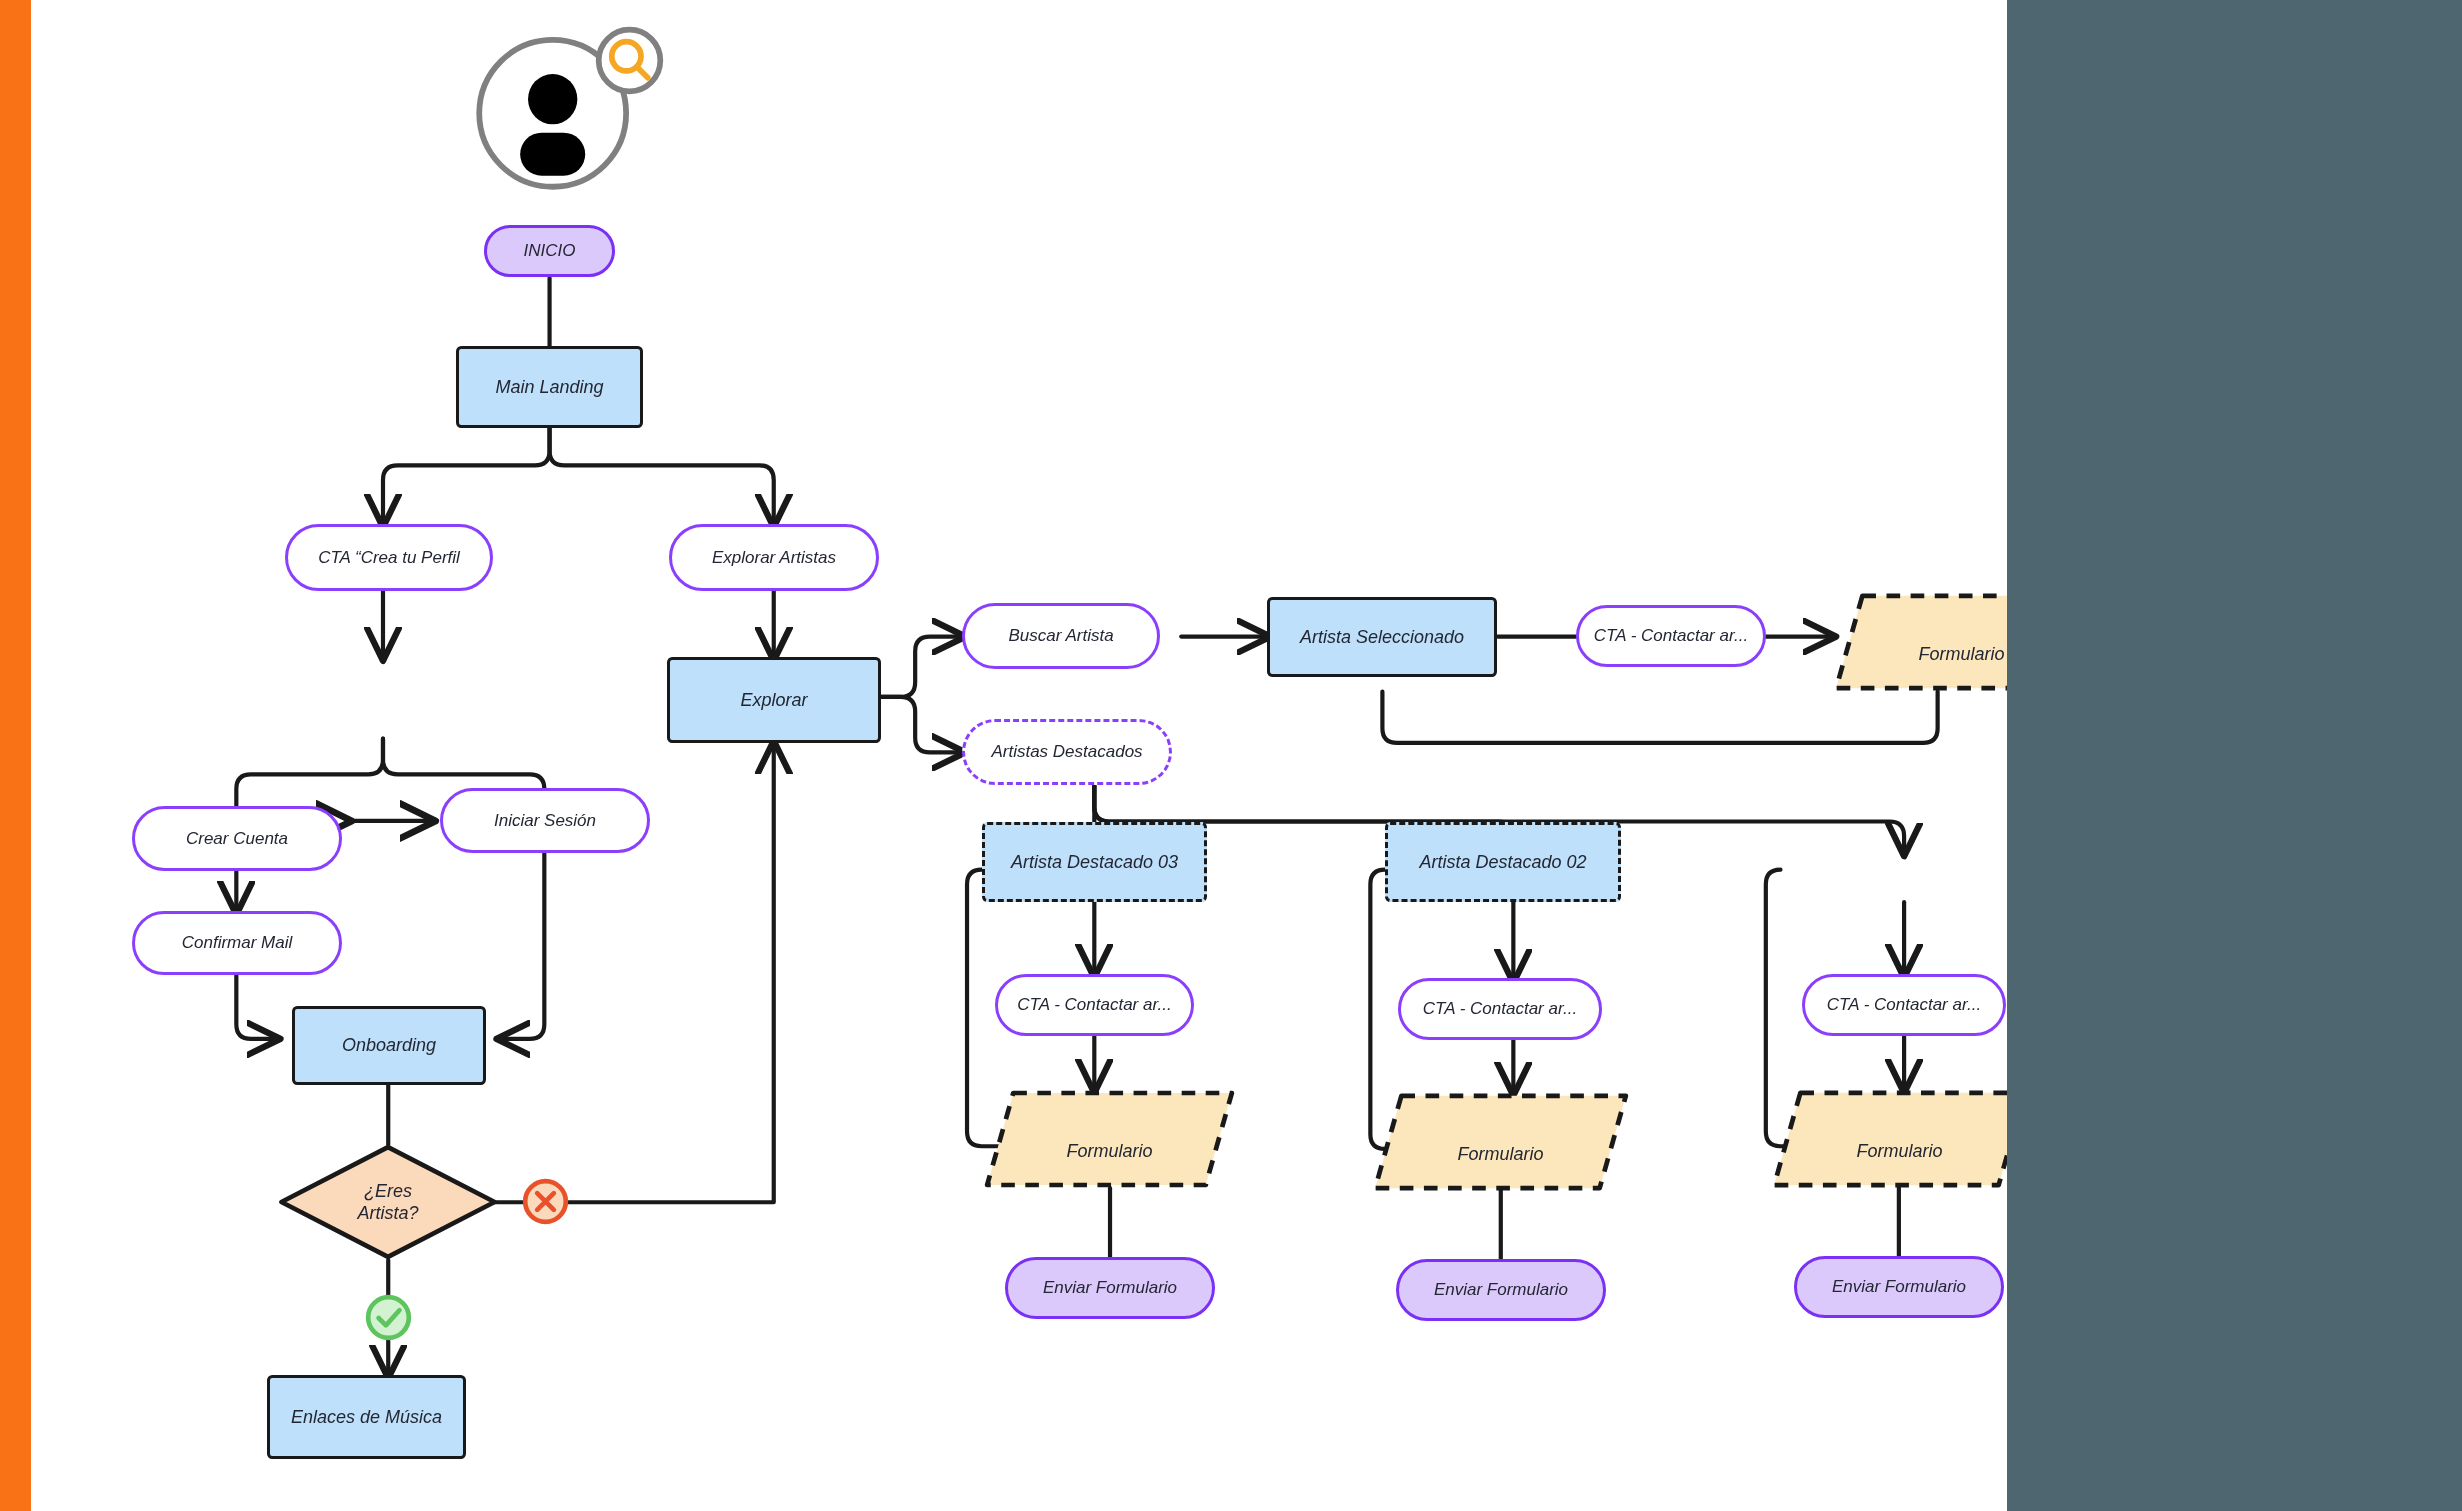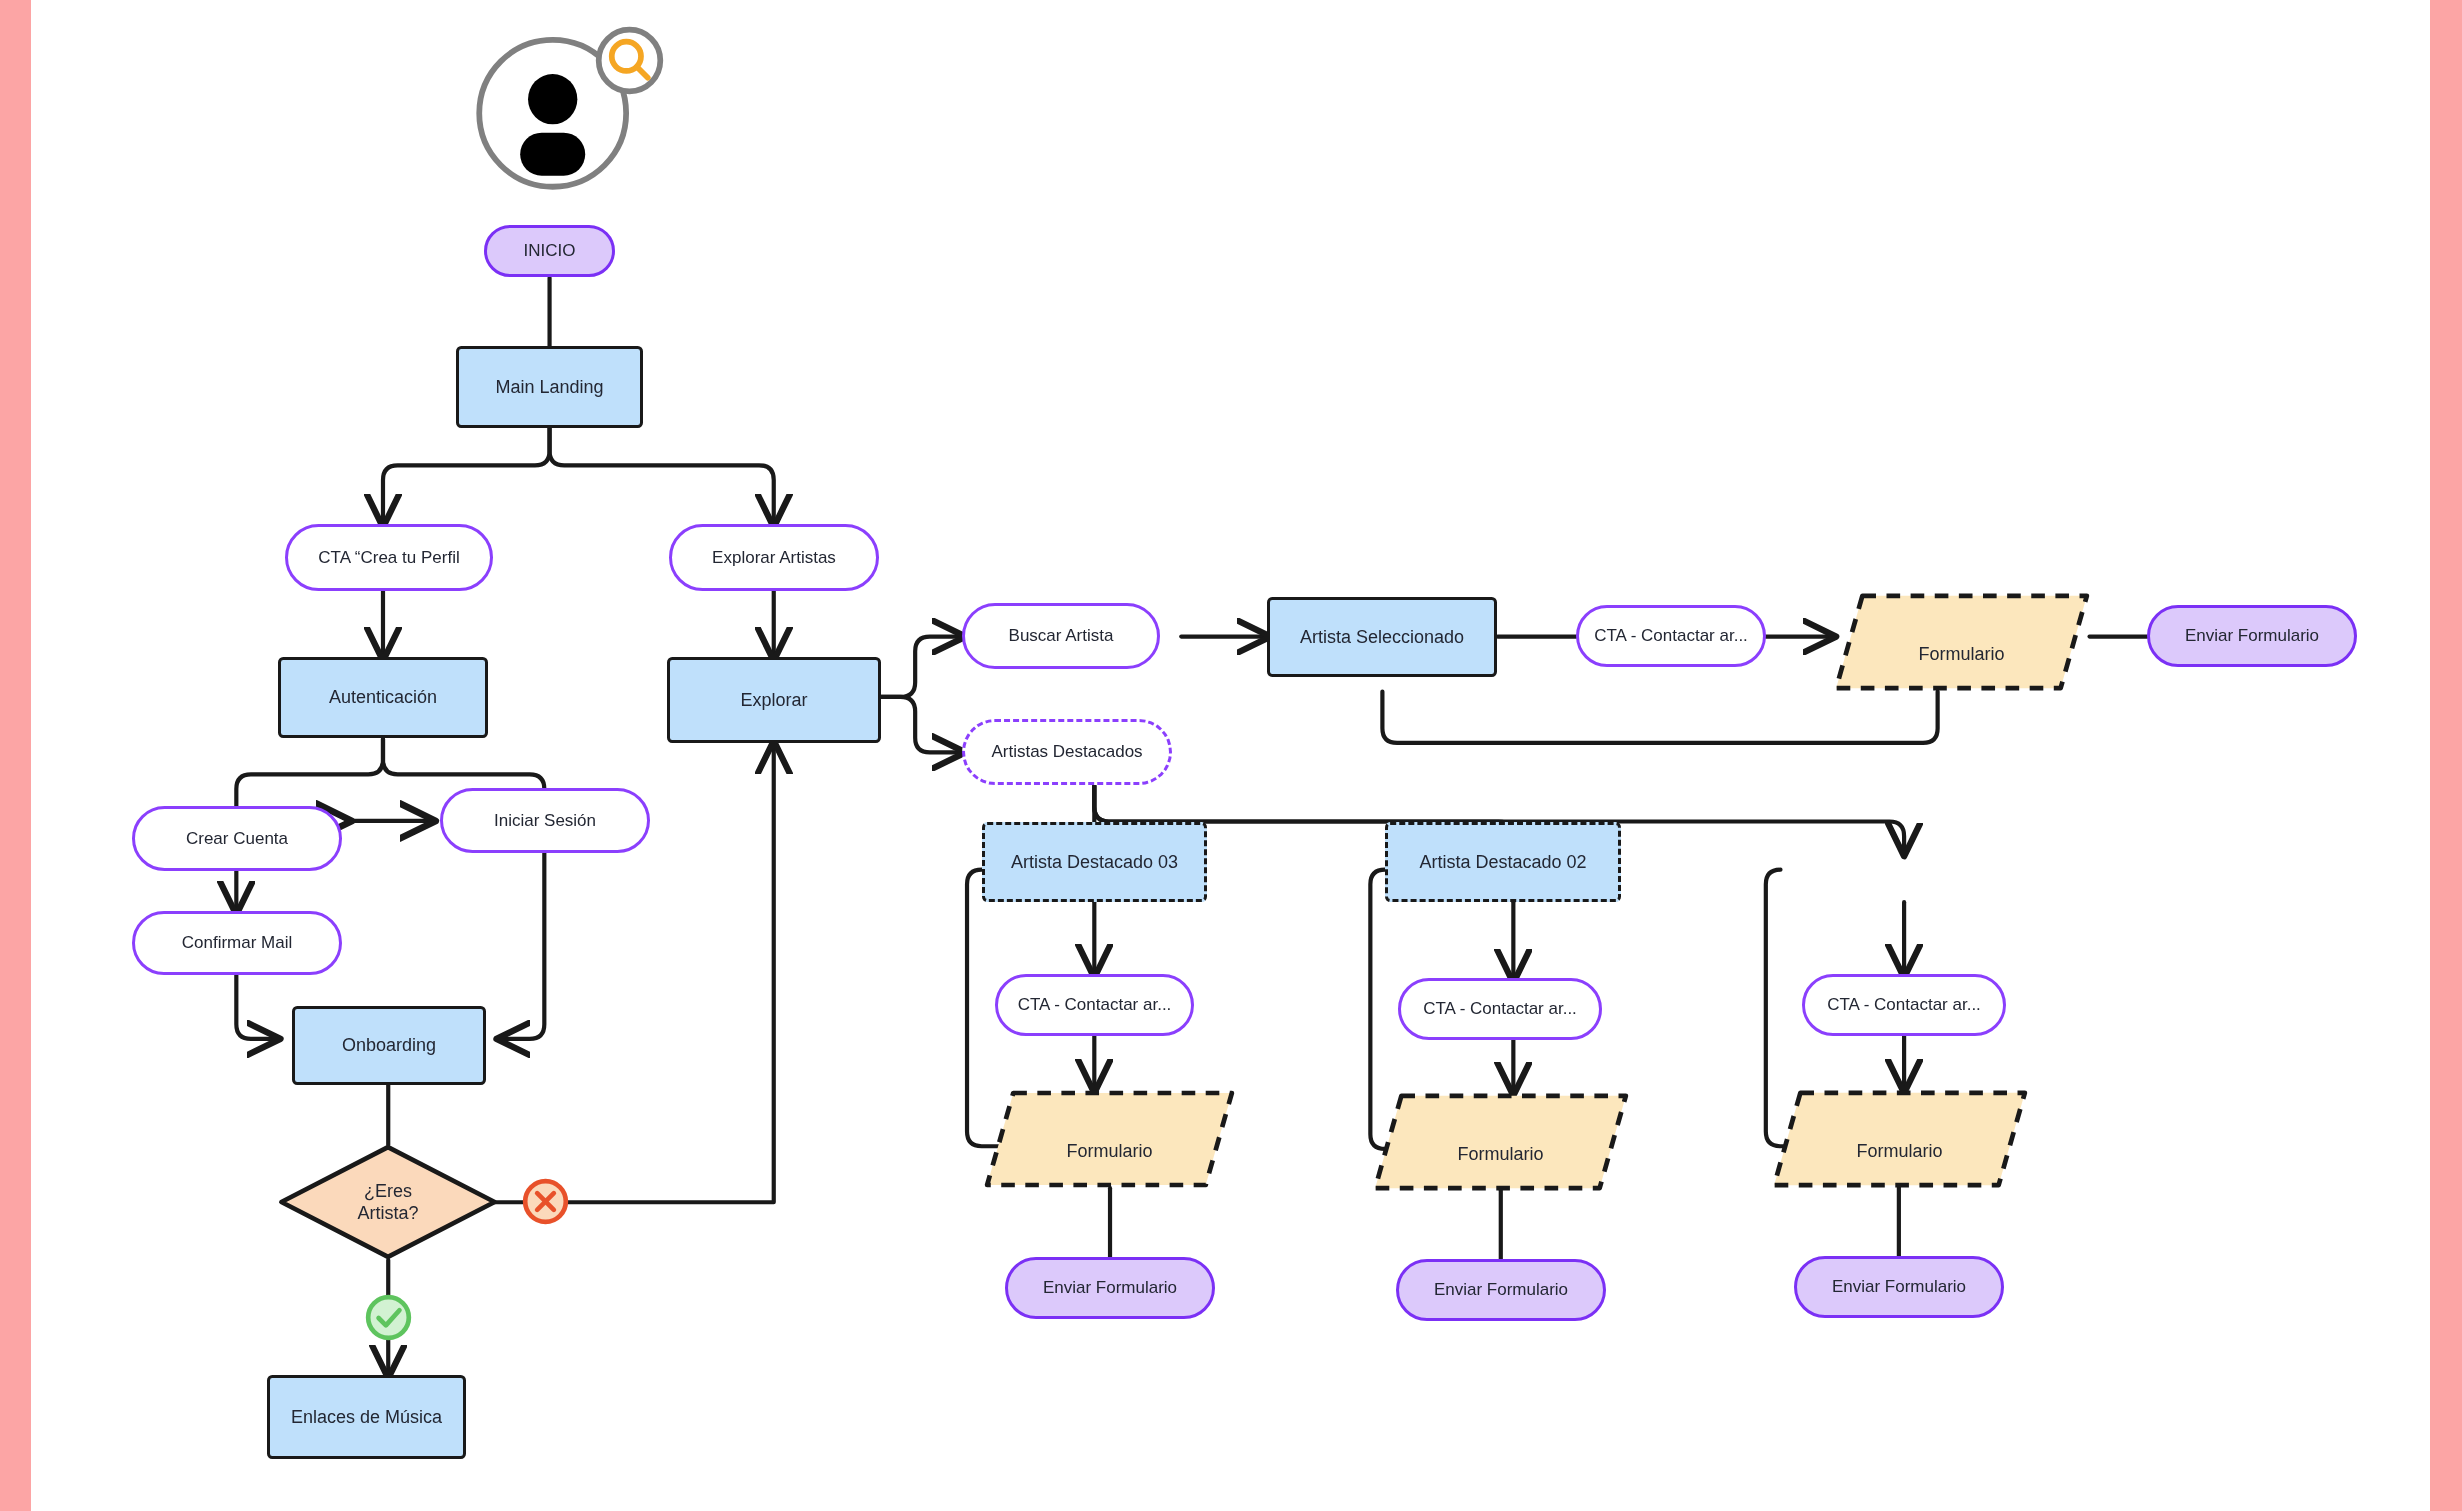--- a/index.html
+++ b/index.html
@@ -1,17 +1,17 @@
 <!DOCTYPE html>
 <html style="font-size:8.4px"><head>
 <meta charset="utf-8">
 <style>
   html,body{margin:0;padding:0;background:#4d6670;}
   body{font-family:"Liberation Sans",sans-serif;}
-  #stage{position:relative;width:2462px;height:1512px;background:#fca5a5;overflow:hidden;}
+  #stage{position:relative;width:2007px;height:1512px;background:#f97316;overflow:hidden;font-style:italic;}
   #canvas{position:absolute;left:31px;top:0;width:2399px;height:1512px;background:#ffffff;}
   #edges{position:absolute;left:0;top:0;width:2399px;height:1512px;pointer-events:none;}
   .node{position:absolute;box-sizing:border-box;display:flex;align-items:center;justify-content:center;text-align:center;color:#232733;line-height:1.25;}
   .proc{background:#bfe0fb;border:3.7px solid #191919;border-radius:5.2px;font-size:18px;}
   .proc-dash{background:#bfe0fb;border:3.7px dashed #191919;border-radius:5.2px;font-size:18px;}
   .pill{background:#ffffff;border:3.1px solid #8b3ffd;border-radius:523px;font-size:17px;}
   .pill-dash{background:#ffffff;border:3.1px dashed #8b3ffd;border-radius:523px;font-size:17px;}
   .pill-fill{background:#dcc9fb;border:3.1px solid #7b30f5;border-radius:523px;font-size:17px;}
   .para{font-size:18px;background:transparent;border:none;}
   .para .pshape{position:absolute;left:0;top:0;width:100%;height:100%;}
@@ -121,23 +121,20 @@
     </div>
 
     <div class="node pill" style="left:254px;top:524px;width:208px;height:67px;">
       <span>CTA “Crea tu Perfil</span>
     </div>
 
     <div class="node pill" style="left:638px;top:524px;width:210px;height:67px;">
       <span>Explorar Artistas</span>
     </div>
 
-    <div class="node proc" style="left:247px;top:657px;width:210px;height:81px;">
-      <span>Autenticación</span>
-    </div>
 
     <div class="node proc" style="left:636px;top:657px;width:214px;height:86px;">
       <span>Explorar</span>
     </div>
 
     <div class="node pill" style="left:101px;top:788px;width:210px;height:65px;margin-top:18px;">
       <span>Crear Cuenta</span>
     </div>
 
     <div class="node pill" style="left:409px;top:788px;width:210px;height:65px;">

